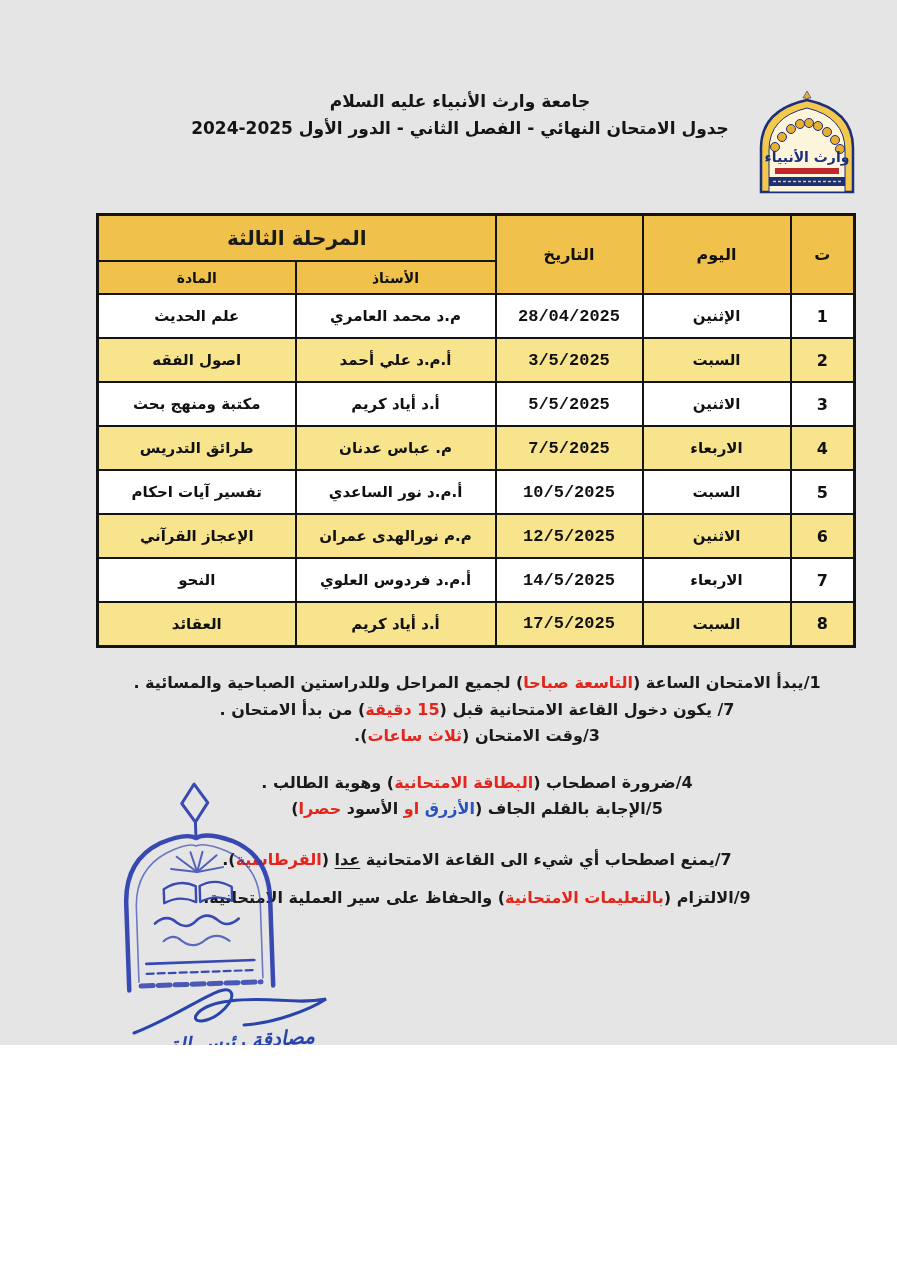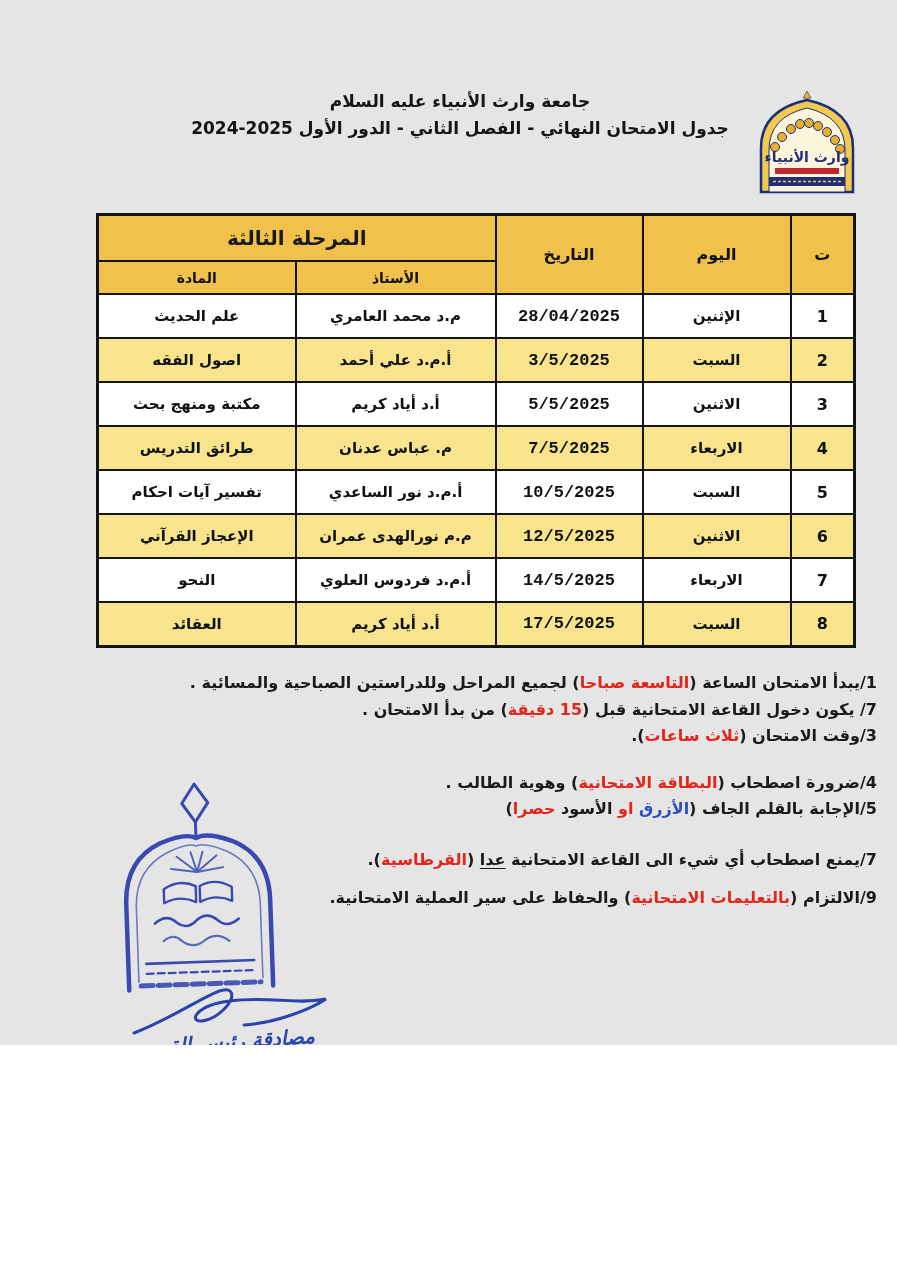--- a/index.html
+++ b/index.html
@@ -30,21 +30,21 @@
   .exam-table tbody tr{height:44px;font-size:15px;background:#ffffff;}
   .exam-table tbody tr:nth-child(even){background:#F8E48D;}
   .exam-table tbody td:nth-child(3){font-size:17px;direction:ltr;font-family:Liberation Mono, monospace;}
   .exam-table tbody td:nth-child(1){font-size:16px;}
   
   .instructions{
     position:absolute;top:670px;right:20px;width:800px;
     text-align:right;font-weight:bold;font-size:16px;direction:rtl;
   }
   .inst-title{color:#E3251B;font-size:18px;margin-bottom:4px;}
-  .inst-item{line-height:26.5px;color:#1a1a1a;}
+  .inst-item{line-height:26.5px;color:#1a1a1a;text-align:center;}
   .inst-item:nth-of-type(4){margin-top:20px;}
   .inst-item:nth-of-type(6){margin-top:24px;}
   .inst-item:nth-of-type(7){margin-top:12px;}
   .seg-red{color:#E3251B;}
   .seg-blue{color:#2B50C0;}
   .seg-u{text-decoration:underline;text-underline-offset:3px;}
   
   .stamp{position:absolute;top:780px;left:92px;width:212px;height:232px;transform:rotate(-2deg);opacity:.92;}
   .signature{position:absolute;top:975px;left:126px;width:215px;height:70px;}
   .hand{position:absolute;color:#2945AC;font-style:italic;font-weight:bold;white-space:nowrap;}

